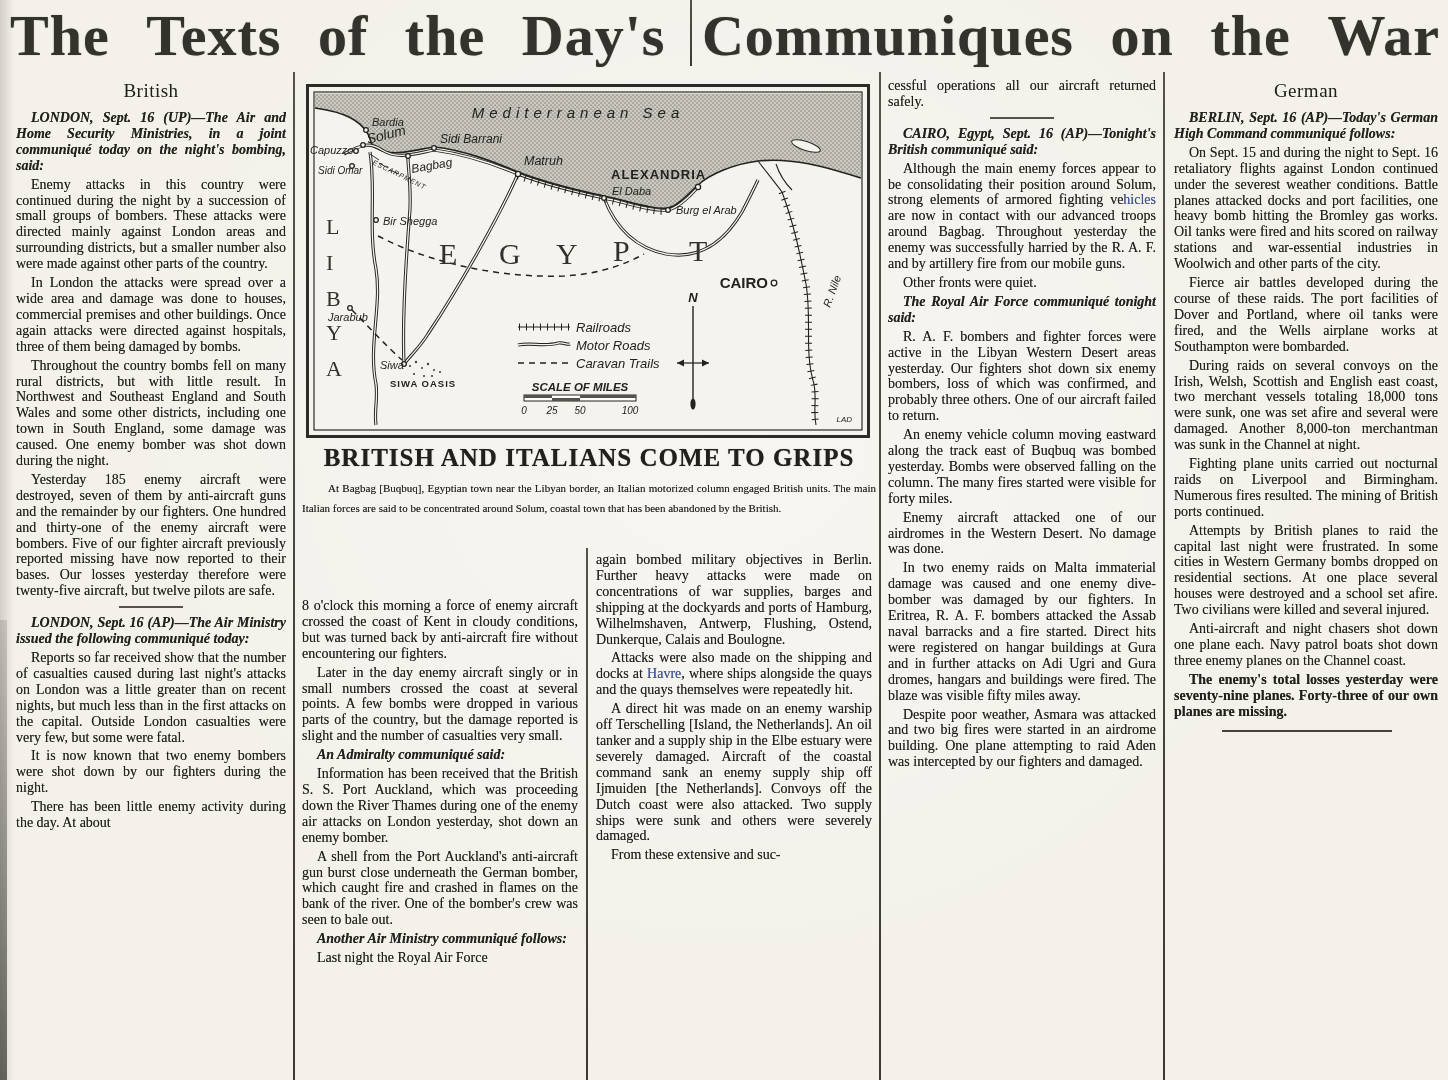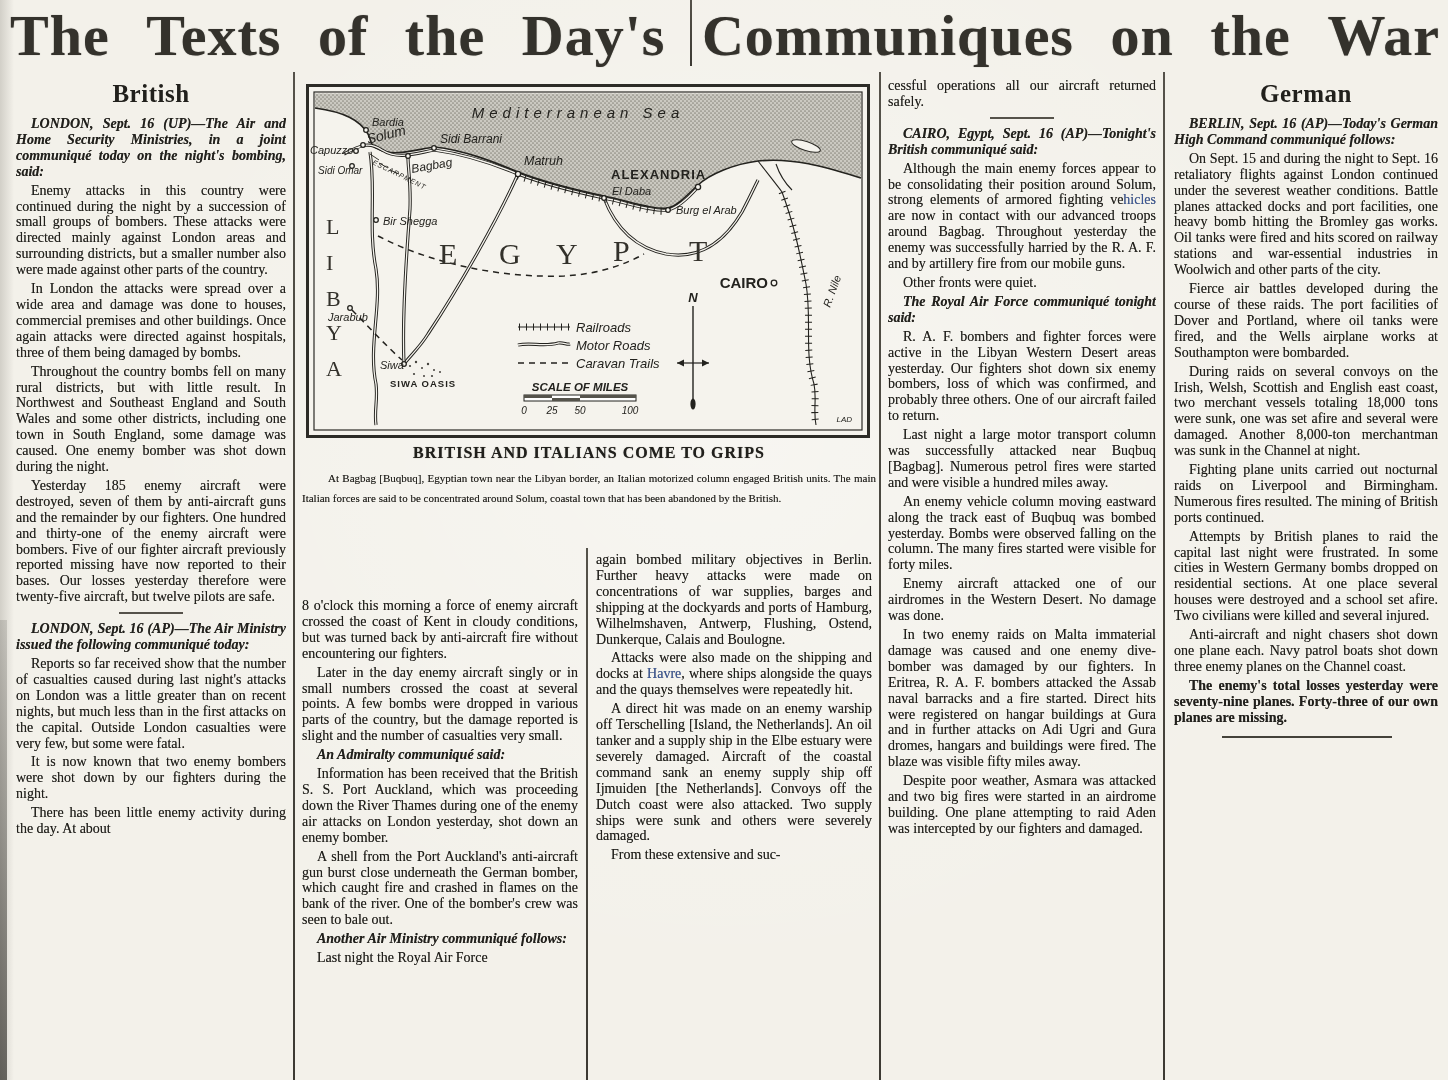--- a/index.html
+++ b/index.html
@@ -20,29 +20,29 @@
     display:flex;justify-content:space-between;align-items:baseline;
     font-family:"Liberation Serif",serif;font-weight:700;font-size:58px;
     color:#34322c;letter-spacing:1px;text-shadow:0 0 1px rgba(40,38,30,.45);
     white-space:nowrap;
   }
   .vrule{position:absolute;width:2px;background:linear-gradient(180deg,#55524a,#3c3a33);}
   .col{position:absolute;top:74px;height:1004px;overflow:hidden;text-align:justify;}
   .pg{margin:0 0 3px 0;font-size:14px;line-height:15.9px;text-indent:15px;
       text-shadow:0 0 .6px rgba(30,28,22,.55);}
   .dateline{font-style:italic;font-weight:700;text-indent:15px;}
-  .colheading{font-size:25px;font-weight:700;text-align:center;margin:6px 0 8px 0;
+  .colheading{font-size:19px;font-weight:400;text-align:center;margin:6px 0 8px 0;
       letter-spacing:.5px;text-indent:0;font-family:"Liberation Serif",serif;}
   .artrule{width:64px;border:none;border-top:2px solid #55524a;margin:7px auto 7px auto;}
   .endrule{width:170px;border:none;border-top:2px solid #44423a;margin:10px auto 0 48px;}
   .bold-pg{font-weight:700;}
   .hl{color:var(--highlight);}
   .mapbox{position:absolute;left:306px;top:84px;width:564px;height:354px;}
   .caption{position:absolute;left:302px;top:444px;width:574px;}
-  .caption-head{font-size:16px;font-weight:700;text-align:center;letter-spacing:1px;margin:0 0 6px 0;
+  .caption-head{font-size:25px;font-weight:700;text-align:center;letter-spacing:1px;margin:0 0 6px 0;
       text-shadow:0 0 .8px rgba(30,28,22,.6);}
   .caption-body{font-size:11px;line-height:20px;text-align:justify;text-indent:26px;margin:0;
       text-shadow:0 0 .6px rgba(30,28,22,.5);}
   .subcol{position:absolute;top:552px;height:528px;overflow:hidden;text-align:justify;}
   
   .coast{fill:none;stroke:#23221e;stroke-width:1.6;}
   .road{fill:none;stroke:#23221e;stroke-width:3.2;}
   .roadin{fill:none;stroke:#f5f3ed;stroke-width:1.3;}
   .railbase{fill:none;stroke:#23221e;stroke-width:1;}
   .railticks{fill:none;stroke:#23221e;stroke-width:7;stroke-dasharray:1 6;}
@@ -262,21 +262,20 @@
 </div>
 
 <div class="col" style="left:888px;width:268px;">
   <p class="pg" style="text-indent:0;margin-top:4px;">cessful operations all our aircraft returned safely.</p>
   <hr class="artrule">
   <p class="pg dateline">CAIRO, Egypt, Sept. 16 (AP)—Tonight's British communiqué said:</p>
   <p class="pg"><span>Although the main enemy forces appear to be consolidating their position around Solum, strong elements of armored fighting ve</span><span class="hl">hicles</span><span> are now in contact with our advanced troops around Bagbag.  Throughout yesterday the enemy was successfully harried by the R. A. F. and by artillery fire from our mobile guns.</span></p>
   <p class="pg">Other fronts were quiet.</p>
   <p class="pg dateline">The Royal Air Force communiqué tonight said:</p>
   <p class="pg">R. A. F. bombers and fighter forces were active in the Libyan Western Desert areas yesterday.  Our fighters shot down six enemy bombers, loss of which was confirmed, and probably three others.  One of our aircraft failed to return.</p>
-  <p class="pg">Last night a large motor transport column was successfully attacked near Buqbuq [Bagbag].  Numerous petrol fires were started and were visible a hundred miles away.</p>
   <p class="pg">An enemy vehicle column moving eastward along the track east of Buqbuq was bombed yesterday.  Bombs were observed falling on the column.  The many fires started were visible for forty miles.</p>
   <p class="pg">Enemy aircraft attacked one of our airdromes in the Western Desert.  No damage was done.</p>
   <p class="pg">In two enemy raids on Malta immaterial damage was caused and one enemy dive-bomber was damaged by our fighters.  In Eritrea, R. A. F. bombers attacked the Assab naval barracks and a fire started.  Direct hits were registered on hangar buildings at Gura and in further attacks on Adi Ugri and Gura dromes, hangars and buildings were fired.  The blaze was visible fifty miles away.</p>
   <p class="pg">Despite poor weather, Asmara was attacked and two big fires were started in an airdrome building.  One plane attempting to raid Aden was intercepted by our fighters and damaged.</p>
 </div>
 
 <div class="col" style="left:1174px;width:264px;">
   <div class="colheading">German</div>
   <p class="pg dateline">BERLIN, Sept. 16 (AP)—Today's German High Command communiqué follows:</p>
   <p class="pg">On Sept. 15 and during the night to Sept. 16 retaliatory flights against London continued under the severest weather conditions.  Battle planes attacked docks and port facilities, one heavy bomb hitting the Bromley gas works.  Oil tanks were fired and hits scored on railway stations and war-essential industries in Woolwich and other parts of the city.</p>

